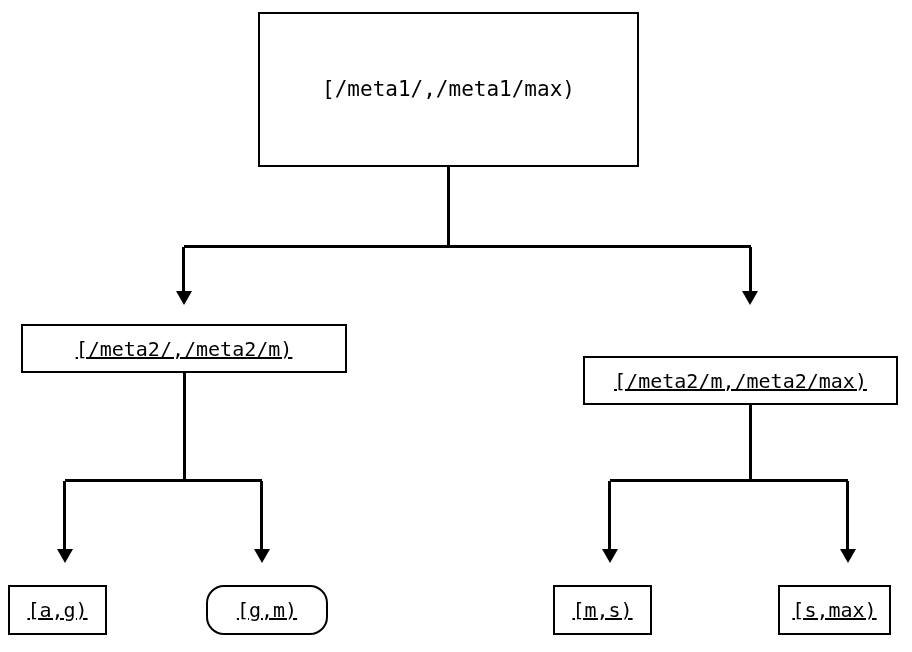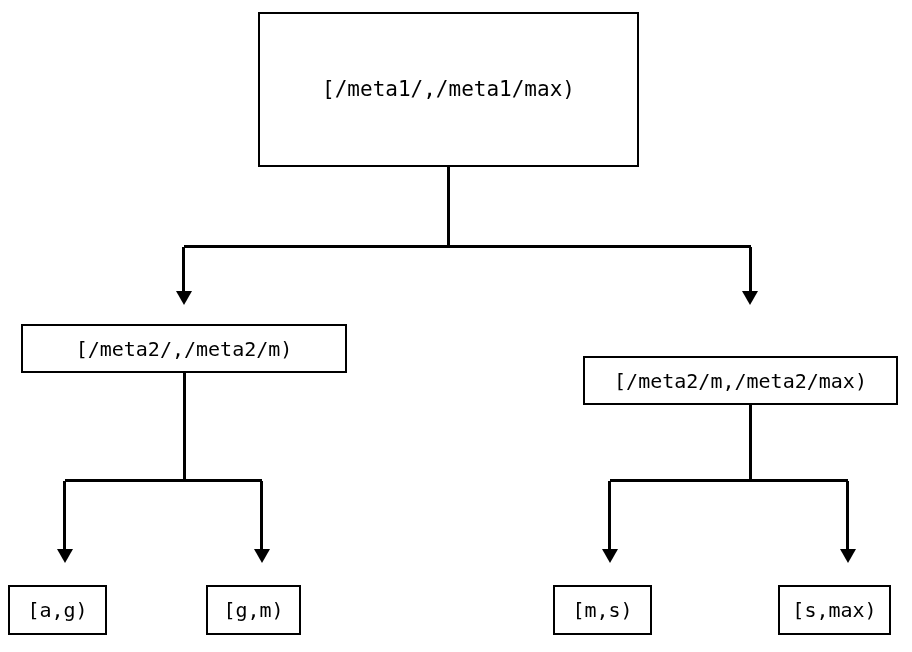--- a/index.html
+++ b/index.html
@@ -51,42 +51,44 @@
     top: 12px;
     width: 381px;
     height: 155px;
   }
   .node-root .node-label {
     font-size: 21px;
   }
   .node-mid {
     top: 324px;
     height: 49px;
+    text-decoration: underline;
   }
   .node-mid-left {
     left: 21px;
     width: 326px;
   }
   .node-mid-right {
     left: 583px;
     width: 315px;
     margin-top: 32px;
   }
   .node-mid .node-label {
     font-size: 20px;
   }
   .node-leaf {
     top: 585px;
     height: 50px;
+    text-decoration: underline;
   }
   .node-leaf .node-label {
     font-size: 20px;
   }
   .node-leaf-ag   { left: 8px;   width: 99px; }
-  .node-leaf-gm   { left: 206px; width: 95px; }
+  .node-leaf-gm   { left: 206px; width: 122px; border-radius: 18px; }
   .node-leaf-ms   { left: 553px; width: 99px; }
   .node-leaf-smax { left: 778px; width: 113px; }
 </style>
 </head>
 <body>
 
 <div id="diagram-root">
 
   <svg class="edges-layer" width="912" height="652" viewBox="0 0 912 652" xmlns="http://www.w3.org/2000/svg">
     <g stroke="#000000" stroke-width="2.5" fill="none" shape-rendering="crispEdges">

